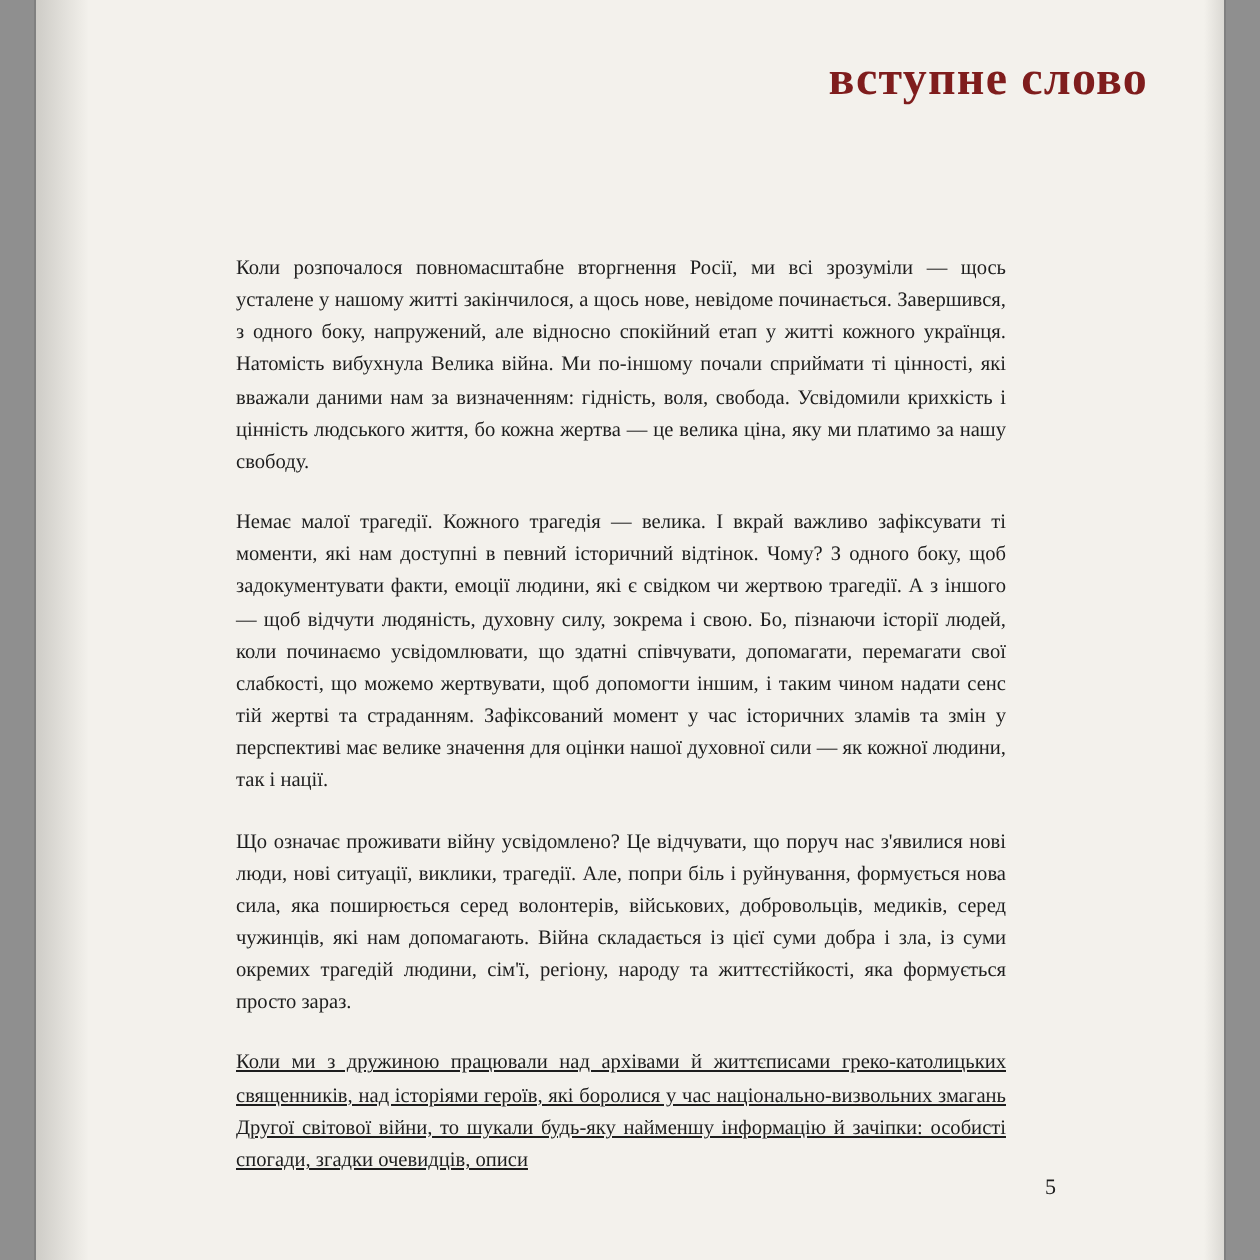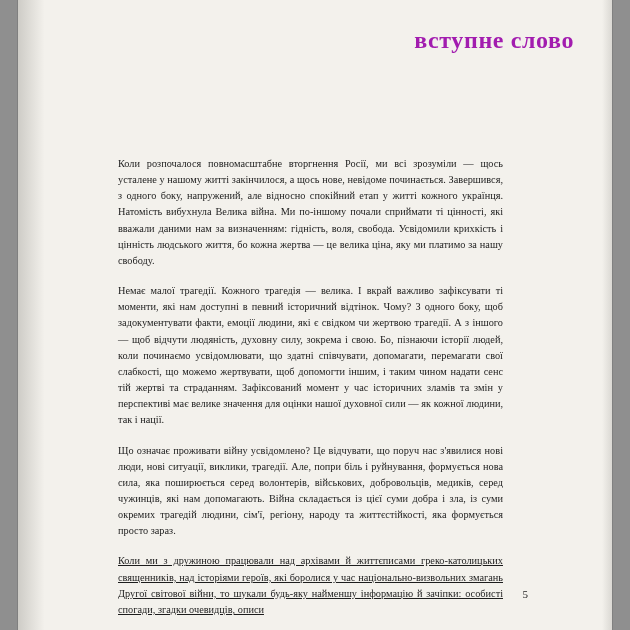--- a/index.html
+++ b/index.html
@@ -49,29 +49,28 @@
   }
 
   .chapter-title {
     position: absolute;
     right: 38px;
     top: 27px;
     font-family: "Liberation Serif", serif;
     font-weight: bold;
     font-size: 24px;
     letter-spacing: 0.6px;
-    color: #a21caf;
+    color: #7f1d1d;
   }
 
   .body-col {
     position: absolute;
     left: 100px;
     top: 127px;
     width: 385px;
-    margin-top: 29px;
   }
 
   .para {
     font-family: "Liberation Serif", serif;
     font-size: 10.3px;
     line-height: 16.15px;
     color: #1d1d1d;
     text-align: justify;
     text-justify: inter-word;
     margin: 0 0 14px 0;

